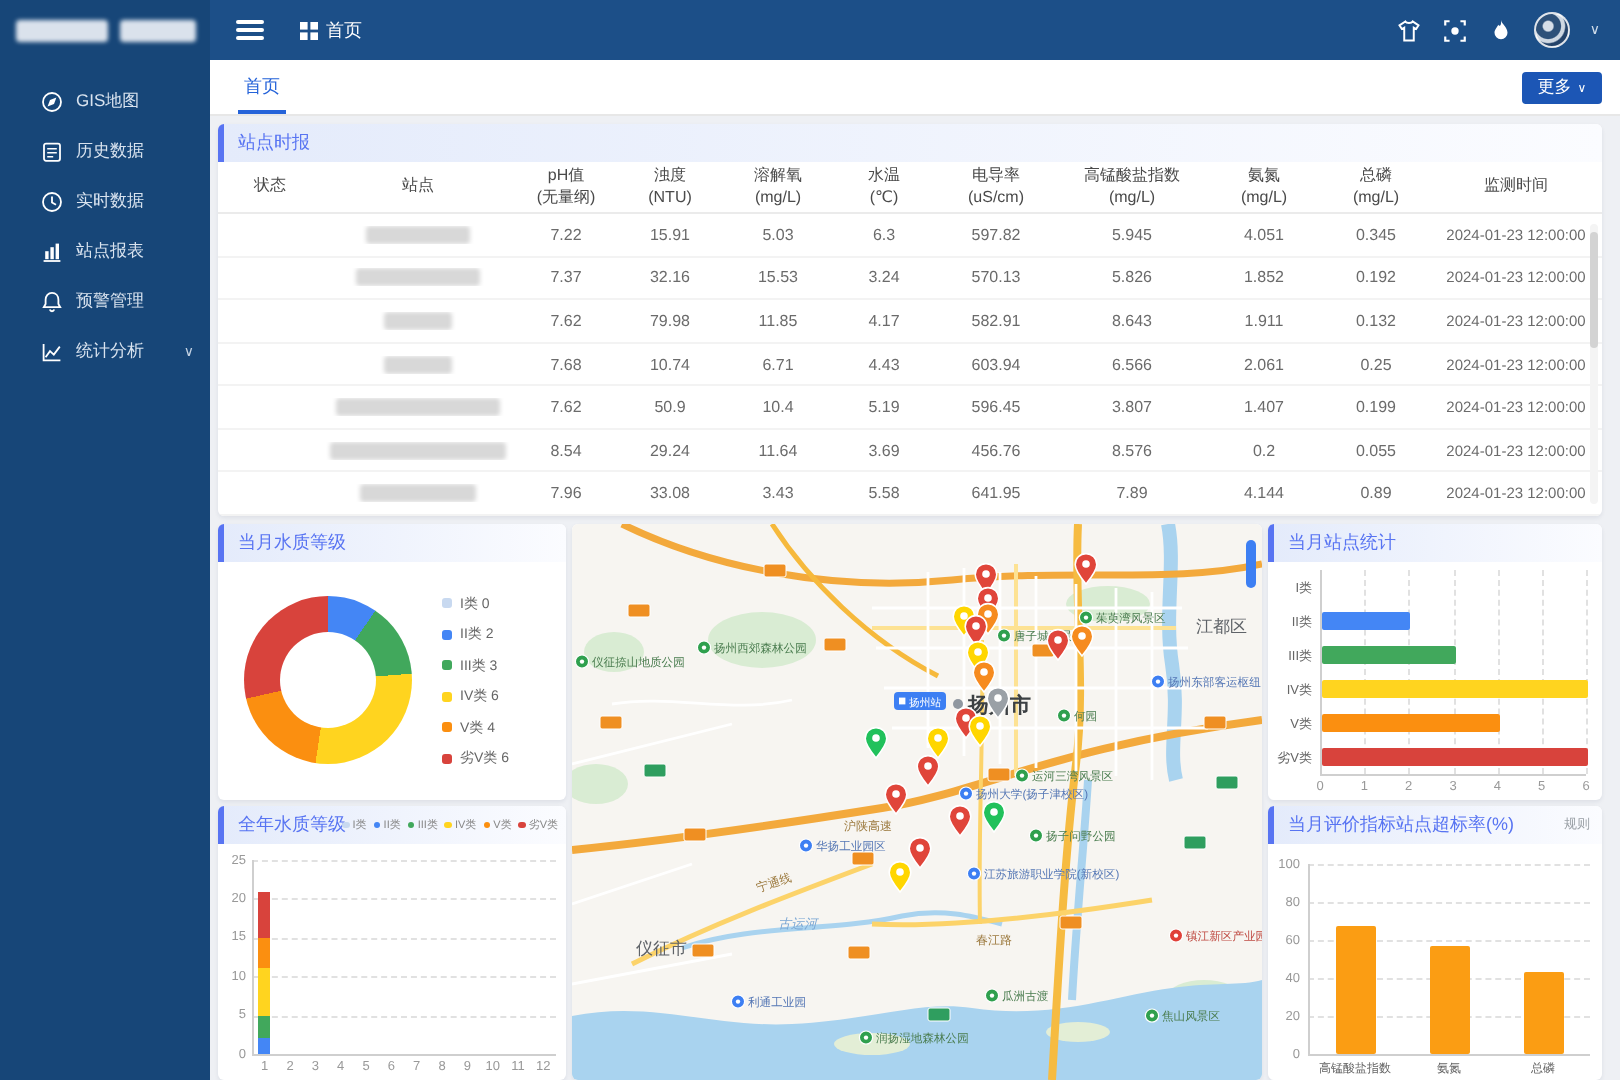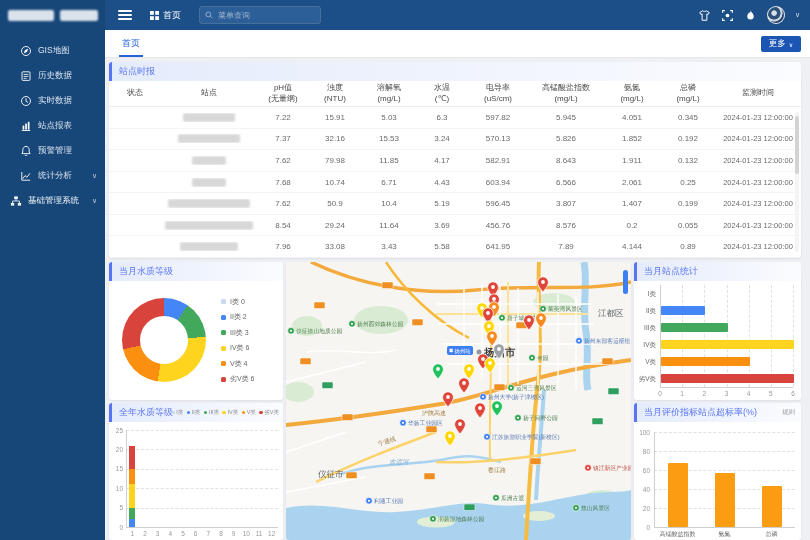--- a/index.html
+++ b/index.html
@@ -141,56 +141,37 @@
         <div class="nav-row lvl1">
           <span class="nicon">
             <svg viewBox="0 0 12 12">
               <path d="M1.8 2v8.2h8.4" fill="none" stroke="#fff" stroke-width="0.9"></path>
               <path d="M2.8 8.6 5 5.6l1.9 1.7 3-4" fill="none" stroke="#fff" stroke-width="0.9"></path>
             </svg>
           </span>
           <span class="nlabel">统计分析</span>
           <span class="nchev">∨</span>
         </div>
-        <div class="nav-row">
-          <span class="nicon">
-            <svg viewBox="0 0 12 12">
-              <rect x="4.2" y="1.4" width="3.6" height="2.7" fill="#fff"></rect>
-              <rect x="0.9" y="7.9" width="3.3" height="2.7" fill="#fff"></rect>
-              <rect x="7.8" y="7.9" width="3.3" height="2.7" fill="#fff"></rect>
-              <path d="M6 4.1v1.9M2.5 7.9V6h7v1.9" fill="none" stroke="#fff" stroke-width="0.8"></path>
-            </svg>
-          </span>
-          <span class="nlabel">基础管理系统</span>
-          <span class="nchev">∨</span>
-        </div>
       </nav>
   </aside>
 
   <header class="topbar">
     <div class="hamburger">
         <i></i>
         <i></i>
         <i></i>
       </div>
     <div class="home-item">
       <svg viewBox="0 0 9 9">
           <rect x="0" y="0" width="3.8" height="3.8" fill="#fff"></rect>
           <rect x="5.2" y="0" width="3.8" height="3.8" fill="#fff"></rect>
           <rect x="0" y="5.2" width="3.8" height="3.8" fill="#fff"></rect>
           <rect x="5.2" y="5.2" width="3.8" height="3.8" fill="#fff"></rect>
         </svg>
       <span>首页</span>
-    </div>
-    <div class="searchbox">
-      <svg viewBox="0 0 10 10">
-          <circle cx="4.2" cy="4.2" r="3" fill="none" stroke="#9fb6d1" stroke-width="1.1"></circle>
-          <path d="M6.5 6.5 L9 9" stroke="#9fb6d1" stroke-width="1.1"></path>
-        </svg>
-      <input placeholder="菜单查询" style="">
     </div>
     <div class="top-icons">
       <span class="tico">
         <svg viewBox="0 0 12 12">
             <path d="M4.3 1.6 1.6 3.4l1.1 1.7 1.1-.6v5.9h4.4V4.5l1.1.6 1.1-1.7L7.7 1.6c-.5.9-2.9.9-3.4 0z" fill="none" stroke="#fff" stroke-width="0.9"></path>
           </svg>
       </span>
       <span class="tico">
         <svg viewBox="0 0 12 12">
             <path d="M1.5 3.5v-2h2 M8.5 1.5h2v2 M10.5 8.5v2h-2 M3.5 10.5h-2v-2" fill="none" stroke="#fff" stroke-width="1"></path>

